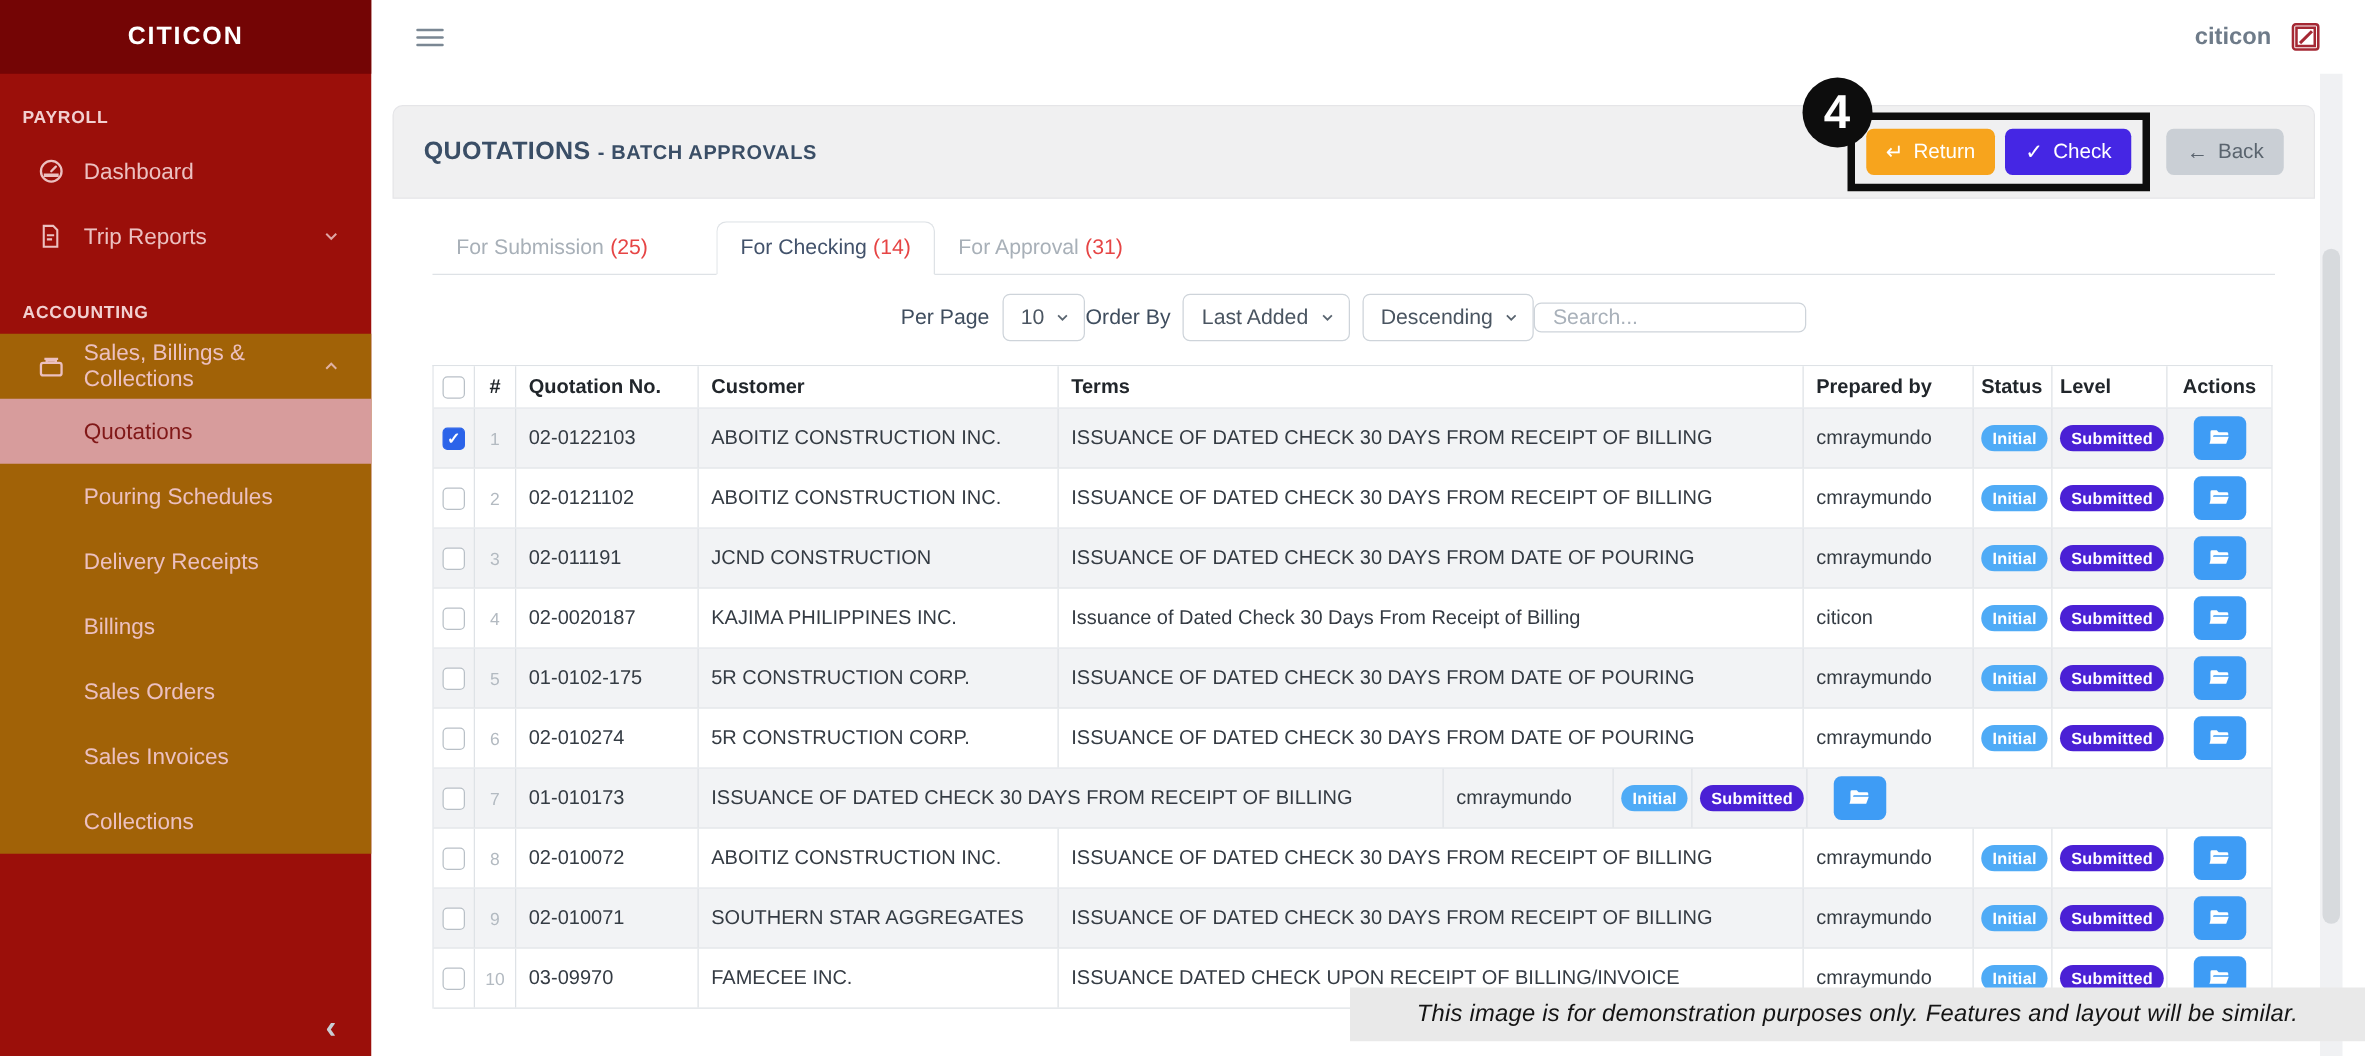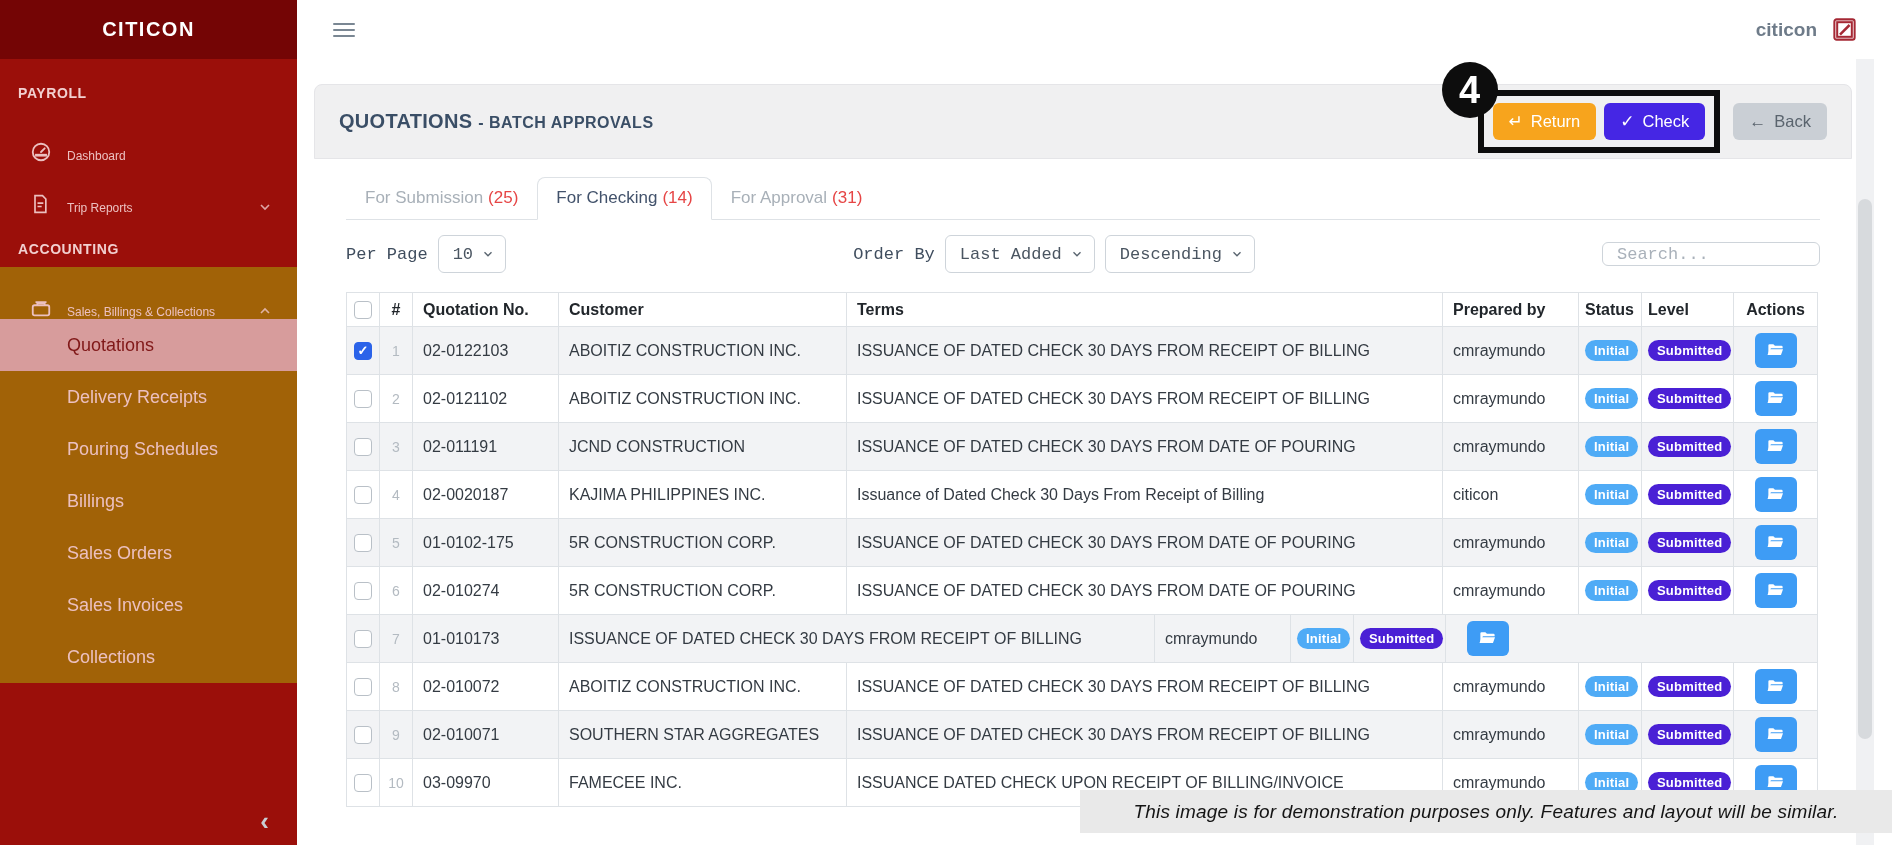--- a/index.html
+++ b/index.html
@@ -4,21 +4,21 @@
 <style>
   * { margin:0; padding:0; box-sizing:border-box; }
   html,body { width:1892px; height:845px; }
   body { font-family:"Liberation Sans", sans-serif; background:#fff; overflow:hidden; position:relative; }
 
   
   .sidebar { position:absolute; left:0; top:0; width:297px; height:845px; background:#9b0f0a; z-index:5; }
   .sb-header { height:59px; background:#740505; color:#fff; font-size:20px; font-weight:700;
                letter-spacing:1.5px; display:flex; align-items:center; justify-content:center; }
   .sb-label { padding:26px 18px 10px 18px; color:#f2d0d0; font-size:14px; font-weight:700; letter-spacing:.6px; }
-  .sb-item { height:52px; display:flex; align-items:flex-end; padding:0 24px 0 30px; color:#ecc0c0; font-size:12px; cursor:pointer; }
+  .sb-item { height:52px; display:flex; align-items:center; padding:0 24px 0 30px; color:#ecc0c0; font-size:18px; cursor:pointer; }
   .sb-item .ico { width:22px; height:22px; margin-right:15px; flex:0 0 22px; display:flex; align-items:center; }
   .sb-item .lbl { flex:1; }
   .sb-chev { width:16px; height:16px; opacity:.85; }
   .submenu { background:#a16207; padding-bottom:0; }
   .sb-sub { height:52px; display:flex; align-items:center; padding:0 24px 0 67px; color:#ecc0c0; font-size:18px; cursor:pointer; }
   .sb-sub .lbl { flex:1; }
   .sb-sub .sb-chev { display:none; }
   .sb-sub.has-chevron .sb-chev { display:block; }
   .sb-sub.active { background:#d79c9c; color:#801818; }
   .collapse-bar { position:absolute; bottom:6px; right:0; left:0; height:36px; display:flex;
@@ -52,24 +52,24 @@
                       background:#0d0d0d; color:#fff; font-size:38px; font-weight:700;
                       display:flex; align-items:center; justify-content:center; z-index:9; }
 
   .card-body { background:#fff; padding:0 32px; }
 
   
   .tabs { display:flex; margin-top:18px; border-bottom:1px solid #dee2e6; }
   .tab { padding:10px 18px 11px 18px; font-size:17px; color:#a8b0b8; display:flex; gap:5px; cursor:pointer;
          border:1px solid transparent; margin-bottom:-1px; white-space:nowrap; }
   .tab .count { color:#e64545; }
-  .tab.active { background:#fff; color:#42526b; border-color:#dee2e6; border-bottom-color:#fff; border-radius:8px 8px 0 0; }
+  .tab.active { background:#fff; color:#42526b; border-color:#dee2e6; border-bottom-color:#fff; border-radius:8px 8px 0 0;margin-left:36px; }
 
   
-  .controls { margin-top:15px; display:flex; align-items:center; justify-content:space-between;font-family:Liberation Mono, monospace; }
+  .controls { margin-top:15px; display:flex; align-items:center; justify-content:center; }
   .ctl-group { display:flex; align-items:center; gap:10px; }
   .ctl-label { font-size:17px; color:#3f4d5e; }
   .select { position:relative; height:38px; border:1px solid #ced4da; border-radius:6px; background:#fff;
             display:flex; align-items:center; padding:0 32px 0 14px; font-size:17px; color:#4a5561; cursor:pointer; }
   .select svg { position:absolute; right:10px; top:11px; }
   .search-input { width:218px; height:24px; border:1px solid #ced4da; border-radius:6px; padding:0 14px;
                   font-size:17px; color:#701a75; font-family:inherit; outline:none; }
   .search-input::placeholder { color:#a9b1ba; }
 
   
@@ -154,25 +154,25 @@
       <svg class="sb-chev" viewBox="0 0 24 24" fill="none" stroke="#ecc0c0" stroke-width="2.4">
           <polyline points="6 15 12 9 18 15"></polyline>
         </svg>
     </div>
 
     <div class="sb-sub active">
         <span class="lbl">Quotations</span>
 
       </div>
       <div class="sb-sub">
+        <span class="lbl">Pouring Schedules</span>
+
+      </div>
+      <div class="sb-sub">
         <span class="lbl">Delivery Receipts</span>
-
-      </div>
-      <div class="sb-sub">
-        <span class="lbl">Pouring Schedules</span>
 
       </div>
       <div class="sb-sub">
         <span class="lbl">Billings</span>
 
       </div>
       <div class="sb-sub">
         <span class="lbl">Sales Orders</span>
 
       </div>

